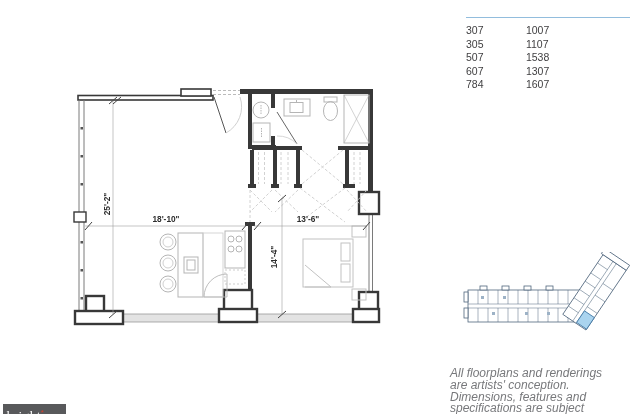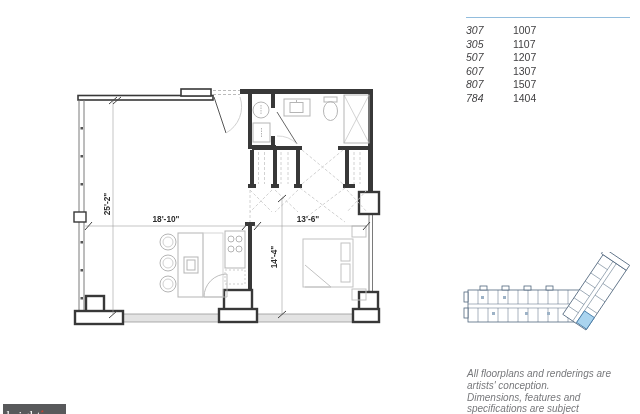--- a/index.html
+++ b/index.html
@@ -4,26 +4,26 @@
 <style>
   html,body{margin:0;padding:0;background:#ffffff;}
   #canvas{position:relative;width:640px;height:414px;background:#ffffff;overflow:hidden;
           font-family:"Liberation Sans",sans-serif;}
   
   .sidebar{position:absolute;left:466px;top:14px;width:164px;}
   .panel-title{font-size:12px;font-weight:bold;color:#1d6fad;letter-spacing:.3px;}
   .panel-rule{width:164px;height:1px;background:#92bddd;margin-top:3px;}
   .unit-rows{margin-top:6px;}
   .unit-row{height:13.6px;line-height:13.6px;font-size:10.5px;color:#414042;}
-  .u1{display:inline-block;width:44px;font-style:italic;}
-  .u2{display:inline-block;}
+  .u1{display:inline-block;width:44px;}
+  .u2{display:inline-block;margin-left:13px;}
   .location-block{position:absolute;left:466px;top:231px;width:164px;}
   .keyplan-wrap{position:absolute;left:462px;top:252px;width:170px;height:82px;}
-  .disclaimer{position:absolute;left:467px;top:368px;width:166px;
-              font-size:10px;font-style:italic;color:#77787b;line-height:11.8px;}
+  .disclaimer{position:absolute;left:450px;top:368px;width:166px;
+              font-size:12px;font-style:italic;color:#77787b;line-height:11.8px;}
   
   .plan-svg{position:absolute;left:0;top:0;width:640px;height:414px;}
   
   .logo{position:absolute;left:3px;top:404px;width:63px;height:24px;background:#58595b;
         color:#ffffff;display:flex;align-items:center;justify-content:center;}
   .logo-brand{font-family:"Liberation Serif",serif;font-size:13.5px;letter-spacing:.3px;}
   .logo-mark{color:#d93f2b;font-size:8px;position:relative;top:-4px;left:0px;}
   .logo-suffix{font-size:6.5px;letter-spacing:1px;margin-left:2px;margin-top:3px;}
 </style>
 </head>
@@ -214,33 +214,29 @@
       <div class="unit-row">
         <span class="u1">307</span>
         <span class="u2">1007</span>
       </div>
       <div class="unit-row">
         <span class="u1">305</span>
         <span class="u2">1107</span>
       </div>
       <div class="unit-row">
         <span class="u1">507</span>
-        <span class="u2">1207</span>
+        <span class="u2">1538</span>
       </div>
       <div class="unit-row">
         <span class="u1">607</span>
         <span class="u2">1307</span>
       </div>
       <div class="unit-row">
-        <span class="u1">807</span>
-        <span class="u2">1507</span>
-      </div>
-      <div class="unit-row">
         <span class="u1">784</span>
-        <span class="u2">1404</span>
+        <span class="u2">1607</span>
       </div>
     </div>
   </div>
 
 
   <div class="keyplan-wrap">
     <svg viewBox="0 0 170 82" width="170" height="82">
       <g fill="#ffffff" stroke="#51677d" stroke-width="0.8">
         <rect x="6" y="38" width="112" height="32"></rect>
         <rect x="2" y="40" width="4" height="10"></rect>

